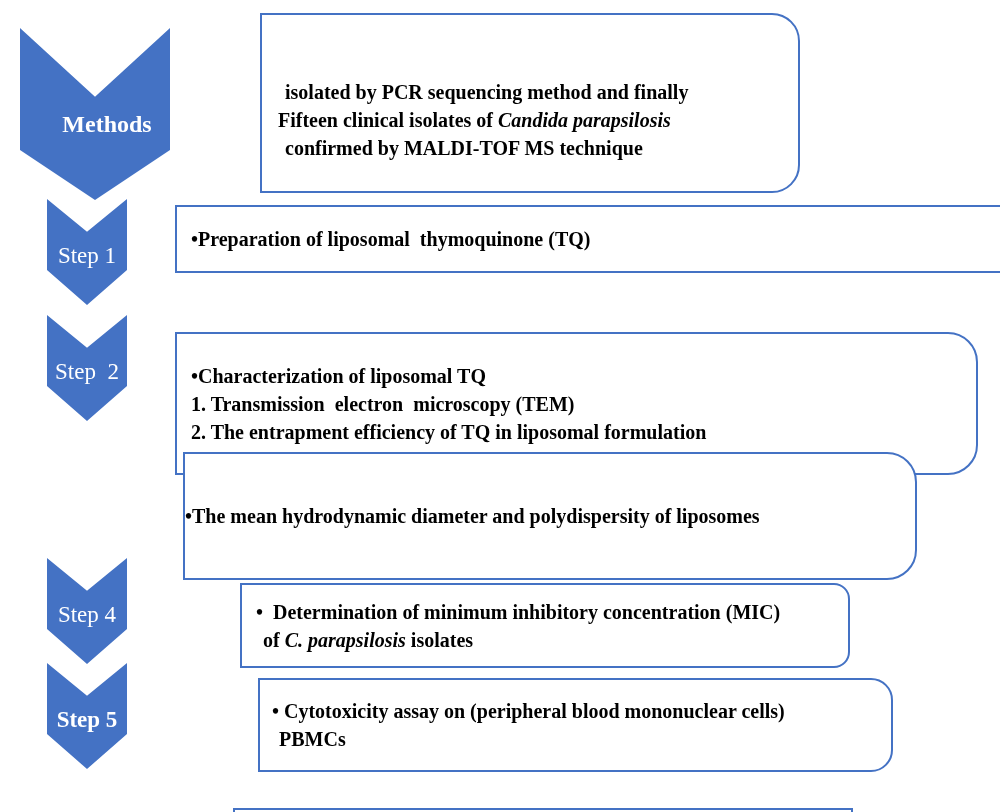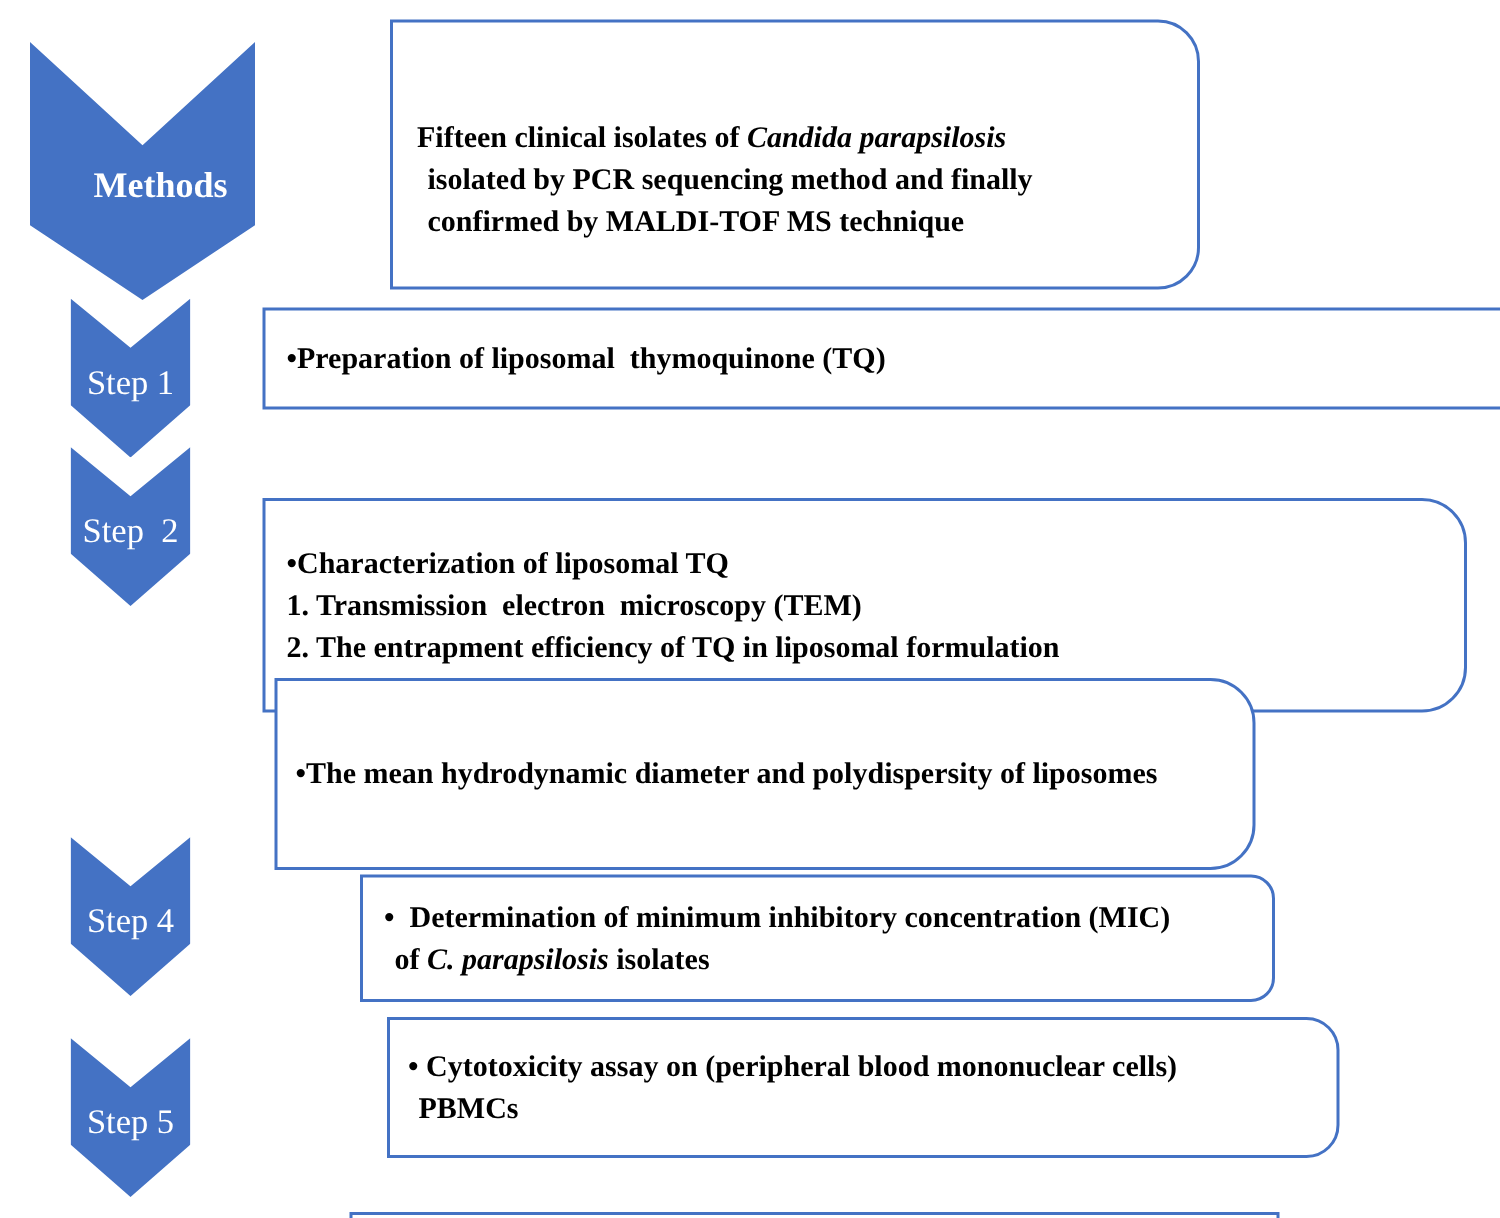--- a/index.html
+++ b/index.html
@@ -38,24 +38,24 @@
     left: 50%; top: 53%;
     transform: translate(-50%, -50%);
     color: var(--label-white);
     white-space: pre;
     font-size: 23px;
     line-height: 1;
   }
   .chevron.big .chev-label { font-weight: bold; font-size: 24px; top: 56%; margin-left: 12px; }
 
   #chev-step1 { top: 199px; padding-left: 44px; }
-  #chev-step2 { top: 298px; }
+  #chev-step2 { top: 315px; }
   #chev-step3 { top: 432px; }
   #chev-step4 { top: 558px; padding-left: 14px; }
-  #chev-step5 { top: 692px; }
+  #chev-step5 { top: 663px; font-weight: bold; }
 
   
   .box {
     position: absolute;
     background: var(--bg);
     border: 2px solid var(--border-blue);
     display: flex;
     flex-direction: column;
     justify-content: center;
     color: var(--text-black);
@@ -77,23 +77,22 @@
     border-radius: 0 14px 14px 0;
     padding-left: 14px;
   }
   #box-step2 {
     left: 175px; top: 300px; width: 803px; height: 143px;
     border-radius: 0 30px 30px 0;
     padding-left: 14px;
     margin-top: 32px;
   }
   #box-step3 {
-    left: 183px; top: 452px; width: 654px; height: 128px;
+    left: 183px; top: 452px; width: 734px; height: 128px;
     border-radius: 0 30px 30px 0;
-    padding-left: 12px;
   }
   #box-step4 {
     left: 240px; top: 583px; width: 610px; height: 85px;
     border-radius: 0 16px 16px 0;
     padding-left: 14px;
   }
   #box-step5 {
     left: 258px; top: 678px; width: 635px; height: 94px;
     border-radius: 0 22px 22px 0;
     padding-left: 12px;
@@ -124,22 +123,22 @@
     <span class="chev-label">Step  2</span>
   </div>
   <div class="chevron small" id="chev-step4">
     <span class="chev-label">Step 4</span>
   </div>
   <div class="chevron small" id="chev-step5">
     <span class="chev-label">Step 5</span>
   </div>
 
   <div class="box" id="box-methods">
+    <span class="line indent">isolated by PCR sequencing method and finally</span>
     <span class="line"><span>Fifteen clinical isolates of </span><i>Candida parapsilosis</i></span>
-    <span class="line indent">isolated by PCR sequencing method and finally</span>
     <span class="line indent">confirmed by MALDI-TOF MS technique</span>
   </div>
 
   <div class="box" id="box-step1">
     <span class="line">•Preparation of liposomal  thymoquinone (TQ)</span>
   </div>
 
   <div class="box" id="box-step2">
     <span class="line">•Characterization of liposomal TQ</span>
     <span class="line">1. Transmission  electron  microscopy (TEM)</span>

